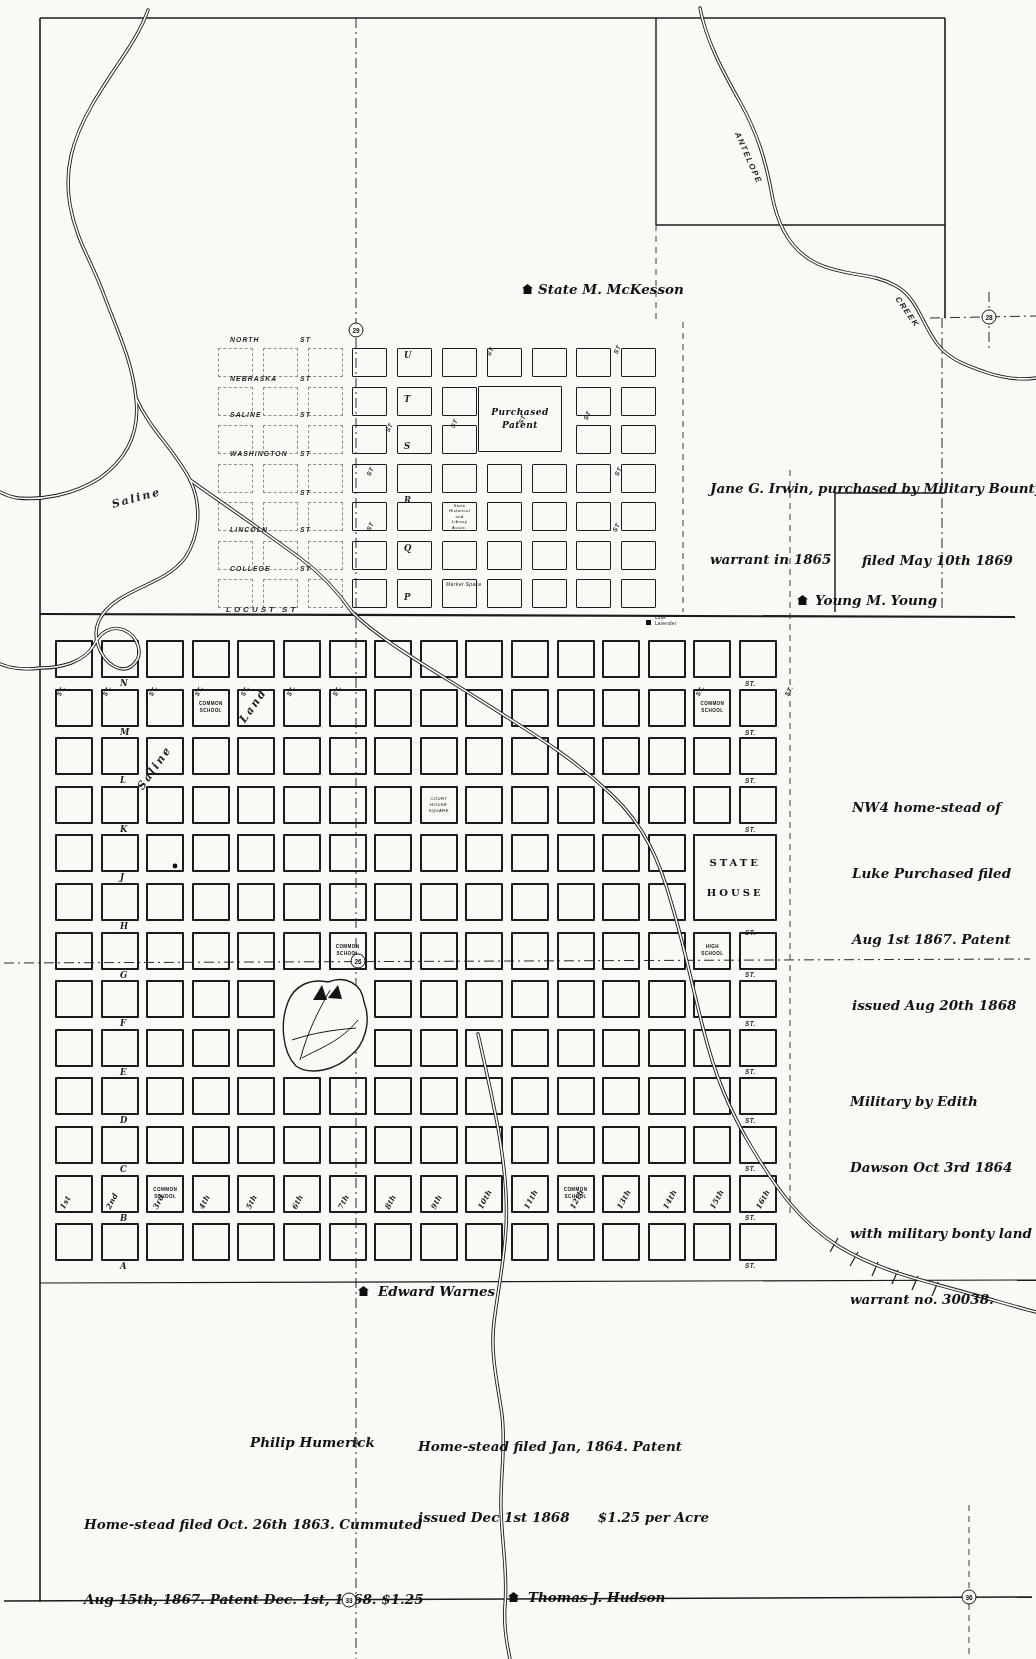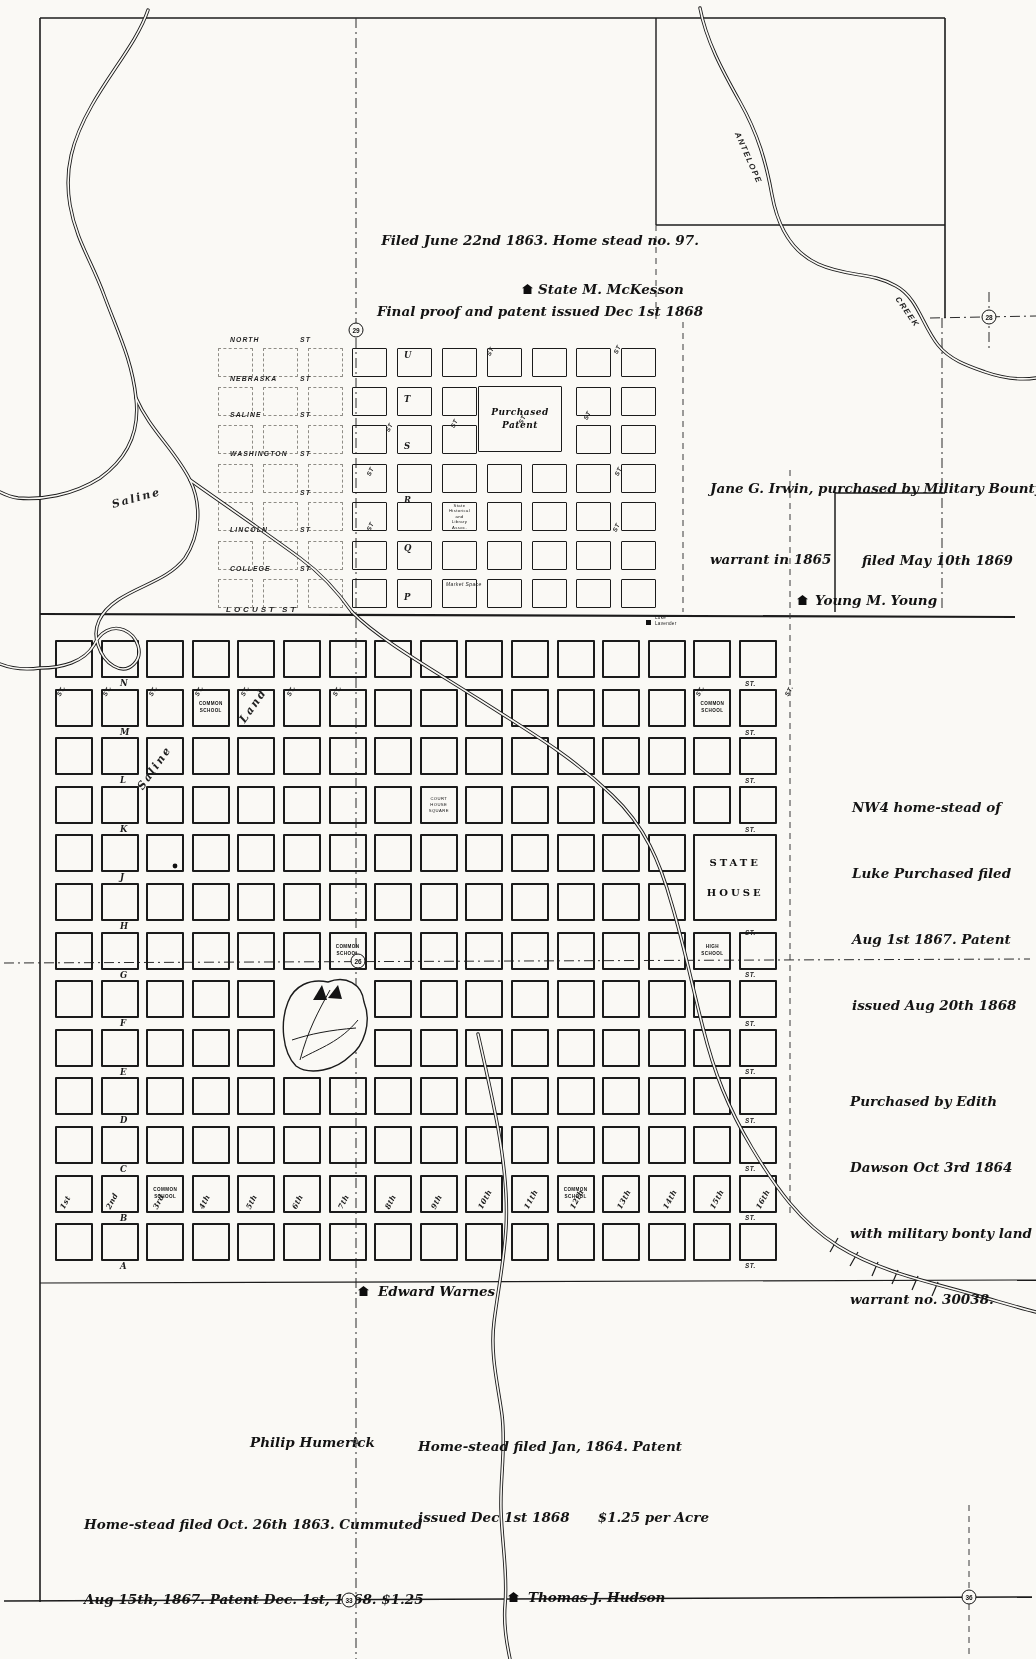--- a/index.html
+++ b/index.html
@@ -523,24 +523,20 @@
       <div class="maplbl stlbl" style="left: 488px; top: 352px; transform: rotate(-65deg);">ST</div>
       <div class="maplbl market" style="left: 446px; top: 581px;">Market Space</div>
       <div class="maplbl riverlbl" style="left: 112px; top: 498px; transform: rotate(-15deg);">Saline</div>
       <div class="maplbl riverlbl" style="left: 140px; top: 782px; transform: rotate(-55deg);">Saline</div>
       <div class="maplbl riverlbl" style="left: 242px; top: 715px; transform: rotate(-55deg);">Land</div>
       <div class="maplbl creeklbl" style="left: 737px; top: 128px; transform: rotate(66deg);">ANTELOPE</div>
       <div class="maplbl creeklbl" style="left: 897px; top: 293px; transform: rotate(55deg);">CREEK</div>
     </div>
 
   <div id="notes">
-    <div class="note center" style="left:325px;top:182px;width:430px;">
-      <div>Filed June 22nd 1863. Home stead no. 97.</div>
-      <div>Final proof and patent issued Dec 1st 1868</div>
-    </div>
 
     <div class="settler" style="left:538px;top:281px;">
       <span class="house" style="left:-16px;top:3px;"></span>
       <span>State M. McKesson</span>
     </div>
 
     <div class="note" style="left:710px;top:430px;width:320px;">
       <div>Jane G. Irwin, purchased by Military Bounty</div>
       <div>warrant in 1865</div>
     </div>
@@ -555,21 +551,21 @@
     </div>
 
     <div class="note" style="left:852px;top:752px;line-height:22px;">
       <div>NW4 home-stead of</div>
       <div>Luke Purchased filed</div>
       <div>Aug 1st 1867. Patent</div>
       <div>issued Aug 20th 1868</div>
     </div>
 
     <div class="note" style="left:850px;top:1046px;line-height:22px;">
-      <div>Purchased by Edith</div>
+      <div>Military by Edith</div>
       <div>Dawson Oct 3rd 1864</div>
       <div>with military bonty land</div>
       <div>warrant no. 30038.</div>
     </div>
 
     <div class="settler" style="left:378px;top:1283px;">
       <span class="house" style="left:-20px;top:3px;"></span>
       <span>Edward Warnes</span>
     </div>
 

